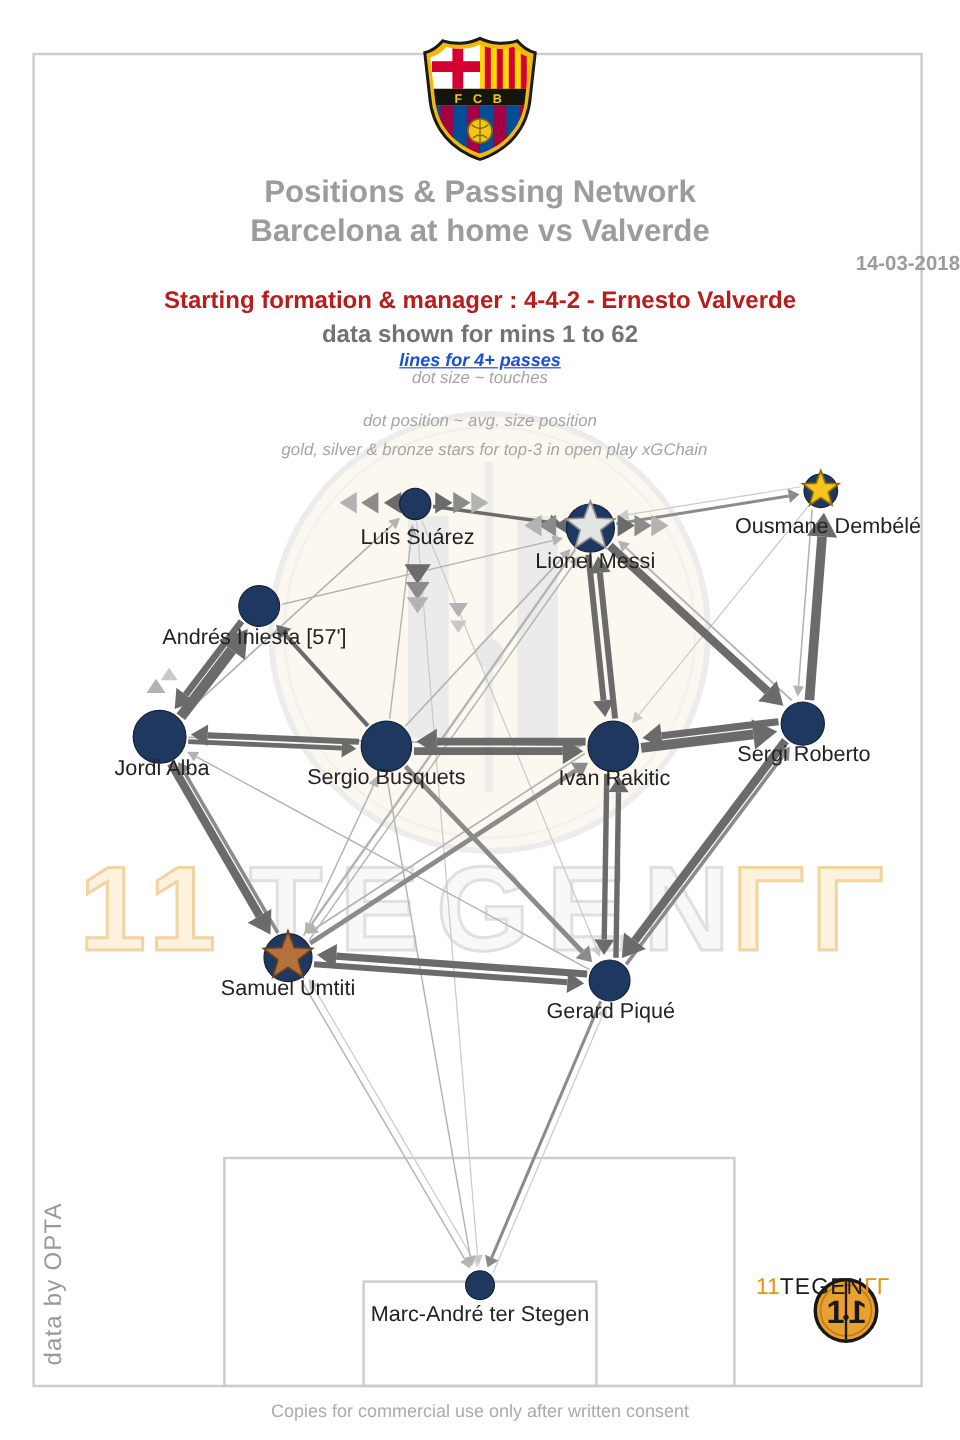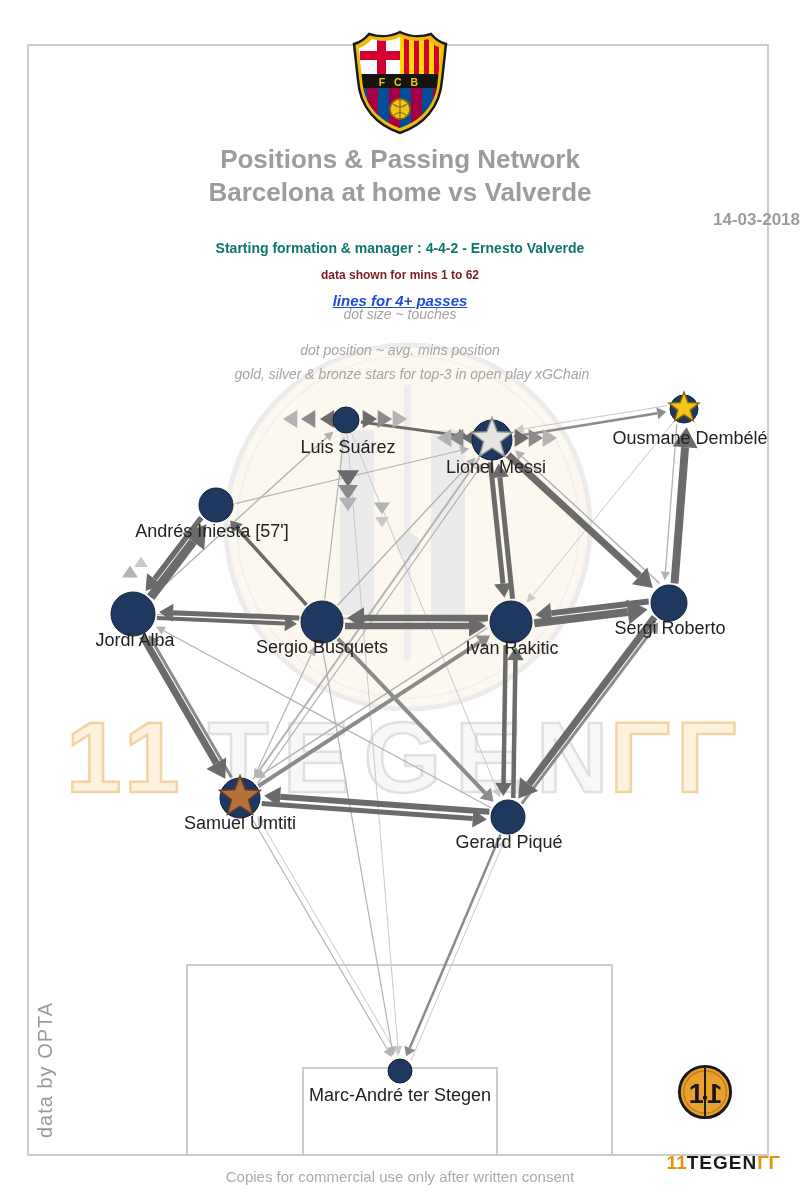--- a/index.html
+++ b/index.html
@@ -3,32 +3,32 @@
 <meta charset="utf-8">
 <style>
   html,body{margin:0;padding:0;background:#fff;}
   .page{position:relative;width:800px;height:1200px;background:#fff;overflow:hidden;
         font-family:"Liberation Sans",sans-serif;}
   .abs{position:absolute;}
   .ctr{left:0;width:800px;text-align:center;}
   .t-main {top:144px;font-size:26px;font-weight:bold;color:#9c9c9c;}
   .t-sub  {top:177px;font-size:26px;font-weight:bold;color:#9c9c9c;}
   .t-date {top:210px;font-size:17px;font-weight:bold;color:#9c9c9c;text-align:right;}
-  .t-form {top:240px;font-size:14px;font-weight:bold;color:#0f766e;}
-  .t-mins {top:268px;font-size:12px;font-weight:bold;color:#7f1d1d;}
+  .t-form {top:240px;font-size:20px;font-weight:bold;color:#b91c1c;}
+  .t-mins {top:268px;font-size:20px;font-weight:bold;color:#737373;}
   .t-lines{top:292px;font-size:15px;font-weight:bold;font-style:italic;color:#1d4ed8;text-decoration:underline;}
   .t-dot1 {top:306px;font-size:14px;font-style:italic;color:#a5a5a5;}
   .t-dot2 {top:342px;font-size:14px;font-style:italic;color:#a5a5a5;}
   .t-stars{top:366px;font-size:14px;font-style:italic;color:#a5a5a5;margin-left:12px;}
   .t-copy {top:1168px;font-size:15px;color:#ababab;}
   .t-opta {left:34px;top:938px;height:200px;writing-mode:vertical-rl;transform:rotate(180deg);
            font-size:20px;color:#9a9a9a;letter-spacing:1px;}
   .crest-wrap{left:352px;top:30px;width:96px;height:104px;}
   .logo-wrap{left:676px;top:1063px;width:58px;height:58px;}
-  .logo-text{left:630px;top:1152px;width:150px;text-align:right;font-size:19px;font-weight:bold;
+  .logo-text{left:630px;top:1062px;width:150px;text-align:left;font-size:19px;font-weight:normal;
              white-space:nowrap;}
   .logo-orange{color:#e8920c;}
   .logo-black{color:#1b1b1b;letter-spacing:1px;}
   svg text{font-family:"Liberation Sans",sans-serif;}
 </style>
 </head>
 <body>
 
 <div class="page">
 
@@ -226,21 +226,21 @@
         <text x="48" y="55.5" font-size="10.5" font-weight="bold" fill="#f4c800" text-anchor="middle" letter-spacing="3">F C B</text>
       </g>
     </svg>
   </div>
   <div class="abs ctr t-sub">Barcelona at home vs Valverde</div>
   <div class="abs ctr t-date">14-03-2018</div>
   <div class="abs ctr t-form">Starting formation &amp; manager : 4-4-2 - Ernesto Valverde</div>
   <div class="abs ctr t-mins">data shown for mins 1 to 62</div>
   <div class="abs ctr t-lines">lines for 4+ passes</div>
   <div class="abs ctr t-dot1">dot size ~ touches</div>
-  <div class="abs ctr t-dot2">dot position ~ avg. mins position</div>
+  <div class="abs ctr t-dot2">dot position ~ avg. size position</div>
   <div class="abs ctr t-stars">gold, silver &amp; bronze stars for top-3 in open play xGChain</div>
 
   <div class="abs t-opta">data by OPTA</div>
 
   <div class="abs ctr t-copy">Copies for commercial use only after written consent</div>
 
   <div class="abs logo-wrap">
     <svg width="58" height="58" viewBox="0 0 60 60">
       <circle cx="30" cy="30" r="26.5" fill="#e9a02f" stroke="#181818" stroke-width="3"></circle>
       <circle cx="30" cy="30" r="22" fill="none" stroke="#c07d18" stroke-width="1.5"></circle>

